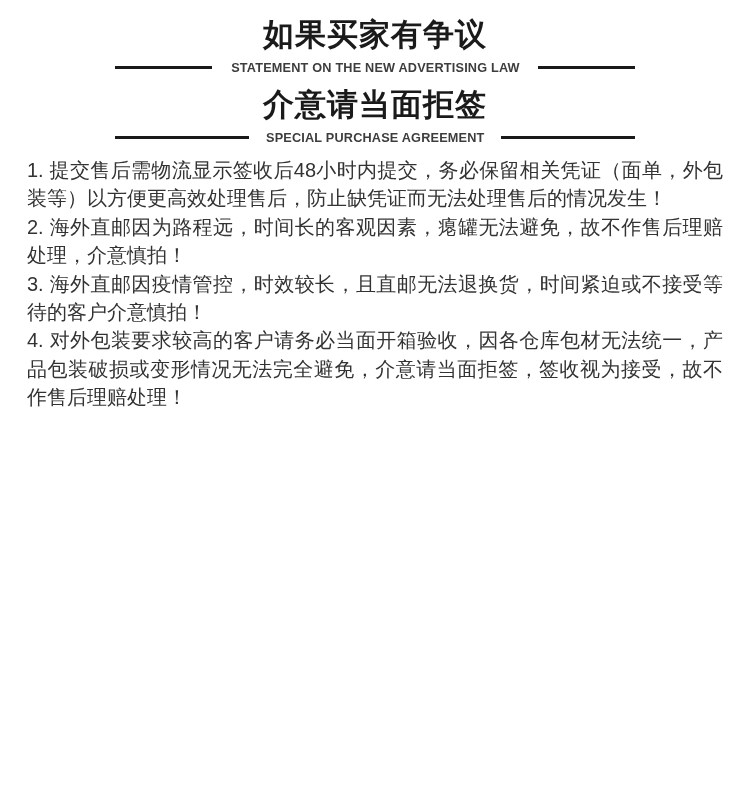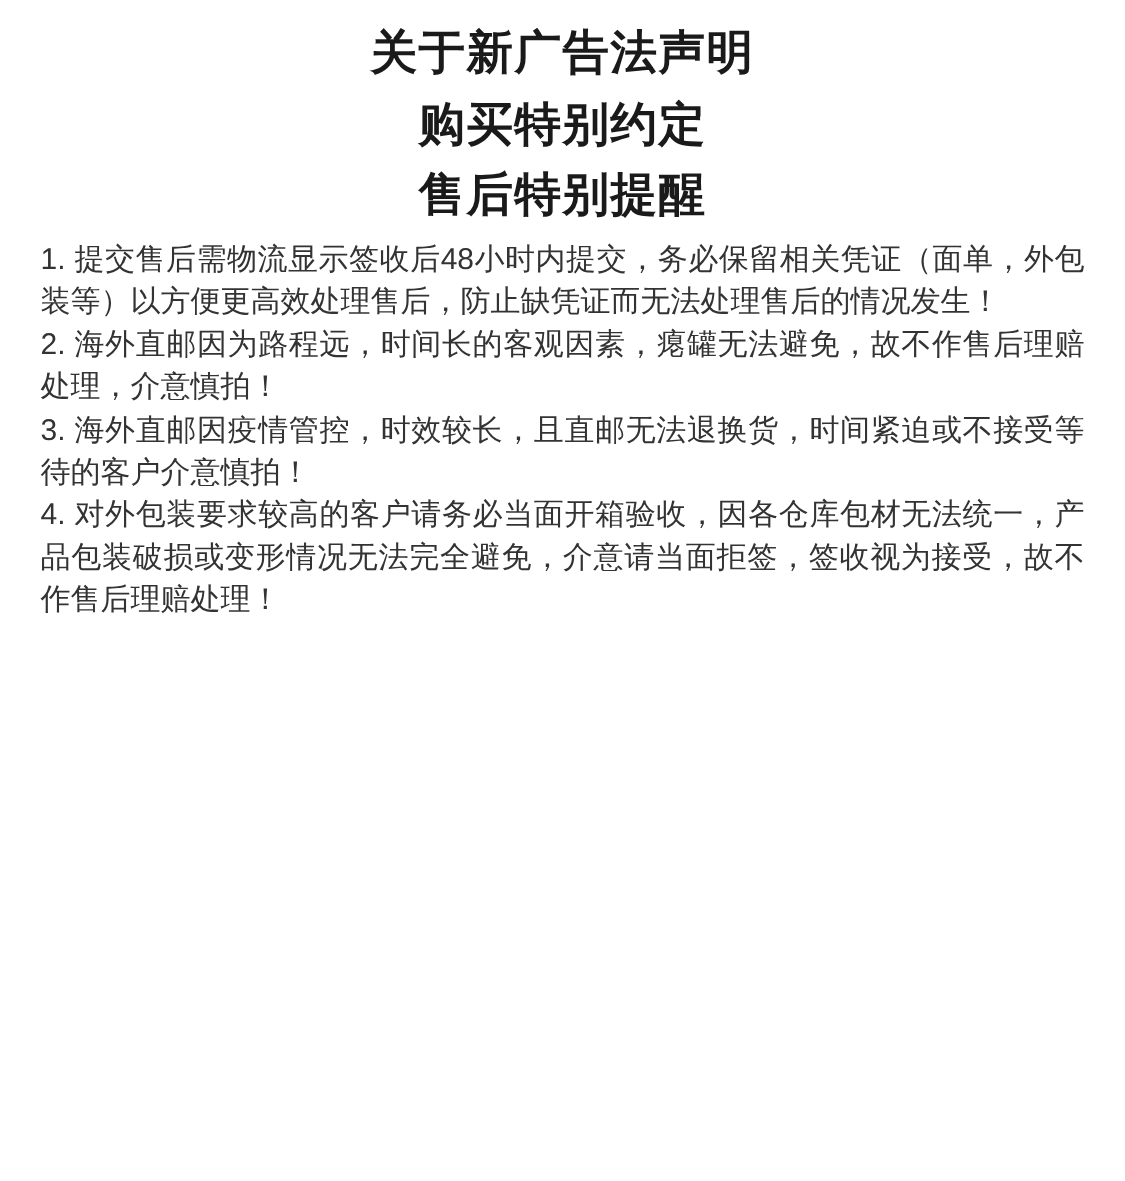--- a/index.html
+++ b/index.html
@@ -65,29 +65,38 @@
   .sec-body p { margin: 0; }
   .run-red { color: #fe0000; }
   .run-black { color: #333333; }
 </style>
 </head>
 <body>
 
 <main class="page">
   <div id="sections-root">
       <section class="section sec-1">
-        <h1 class="sec-title">关于新广告法声明</h1>
+        <h1 class="sec-title">如果买家有争议</h1>
+        <div class="subtitle-row">
+          <span class="sub-rule"></span>
+          <span class="sub-text">STATEMENT ON THE NEW ADVERTISING LAW</span>
+          <span class="sub-rule"></span>
+        </div>
         <div class="sec-body">
         </div>
       </section>
       <section class="section sec-2">
-        <h1 class="sec-title">购买特别约定</h1>
+        <h1 class="sec-title">介意请当面拒签</h1>
+        <div class="subtitle-row">
+          <span class="sub-rule"></span>
+          <span class="sub-text">SPECIAL PURCHASE AGREEMENT</span>
+          <span class="sub-rule"></span>
+        </div>
       </section>
       <section class="section sec-3">
-        <h1 class="sec-title">售后特别提醒</h1>
         <div class="sec-body">
           <p><span class="run-black">1. 提交售后需物流显示签收后48小时内提交，务必保留相关凭证（面单，外包装等）以方便更高效处理售后，防止缺凭证而无法处理售后的情况发生！</span></p>
           <p><span class="run-black">2. 海外直邮因为路程远，时间长的客观因素，瘪罐无法避免，故不作售后理赔处理，介意慎拍！</span></p>
           <p><span class="run-black">3. 海外直邮因疫情管控，时效较长，且直邮无法退换货，时间紧迫或不接受等待的客户介意慎拍！</span></p>
           <p><span class="run-black">4. 对外包装要求较高的客户请务必当面开箱验收，因各仓库包材无法统一，产品包装破损或变形情况无法完全避免，介意请当面拒签，签收视为接受，故不作售后理赔处理！</span></p>
         </div>
       </section>
     </div>
 </main>
 

